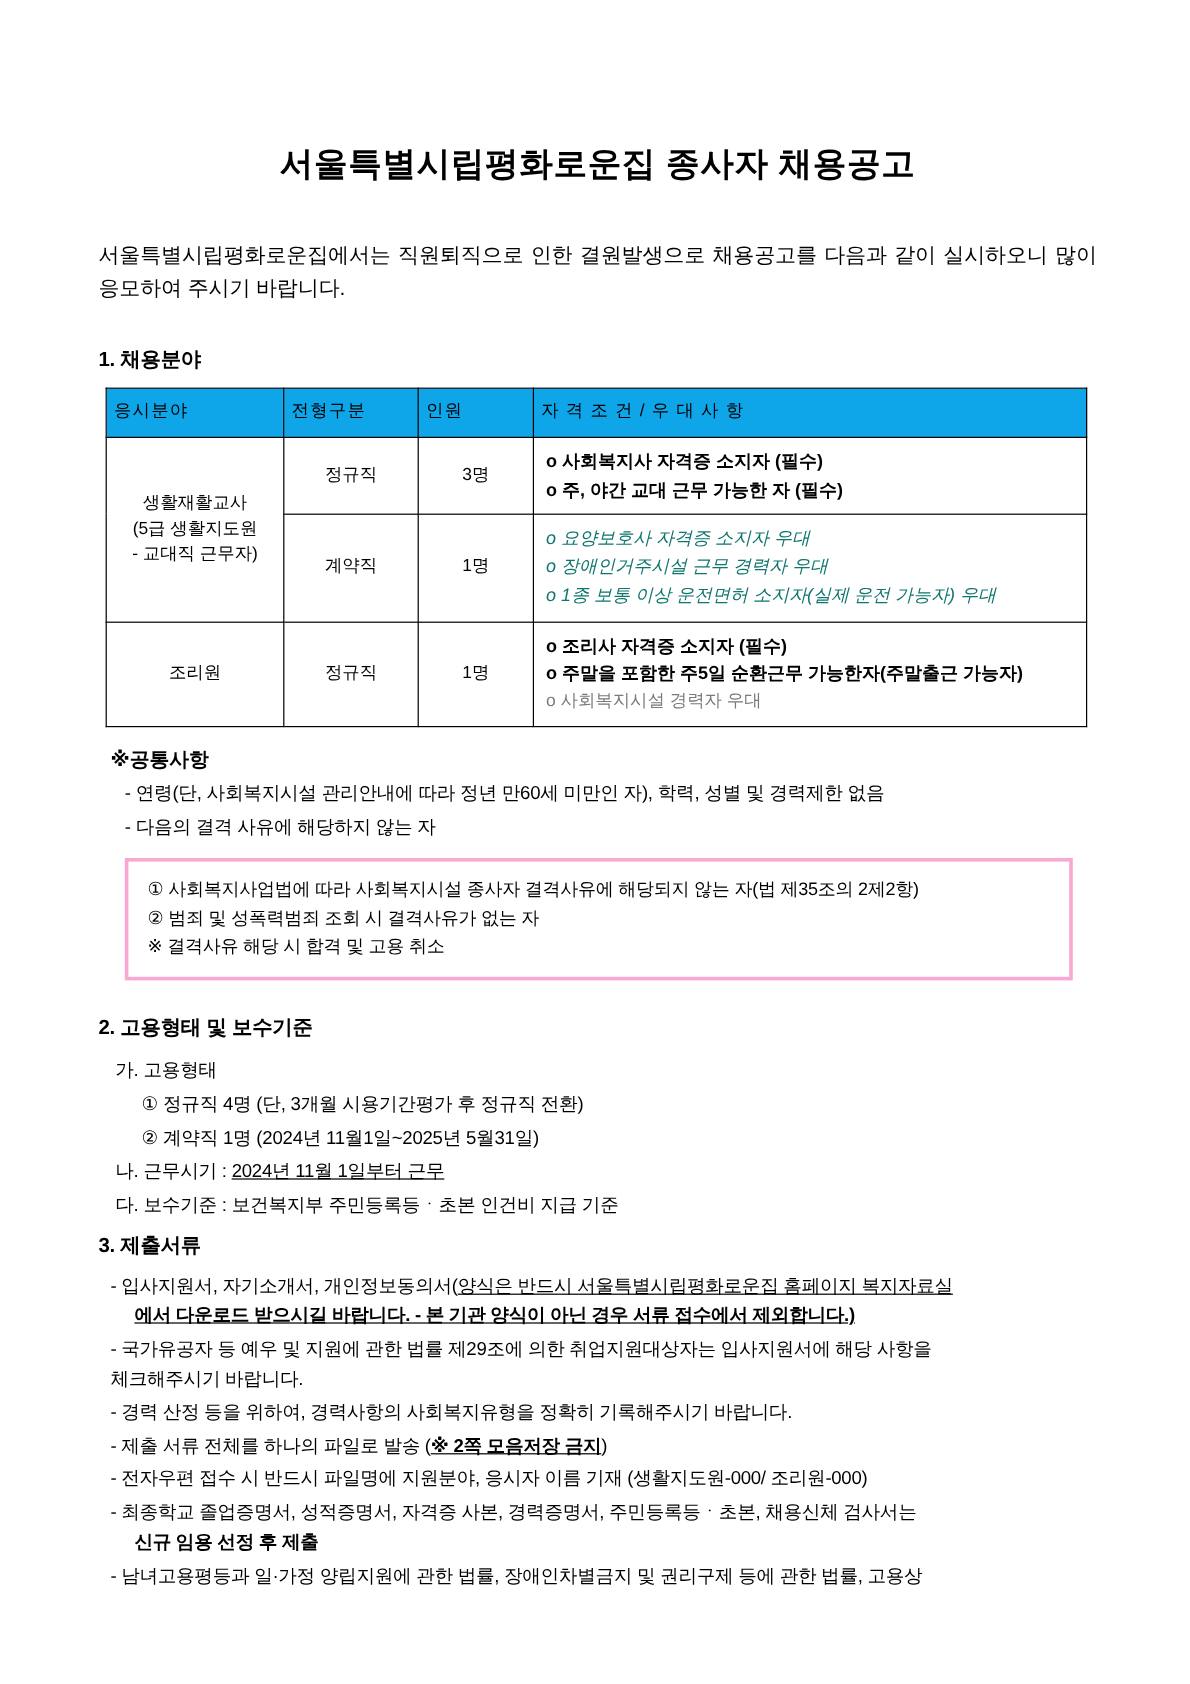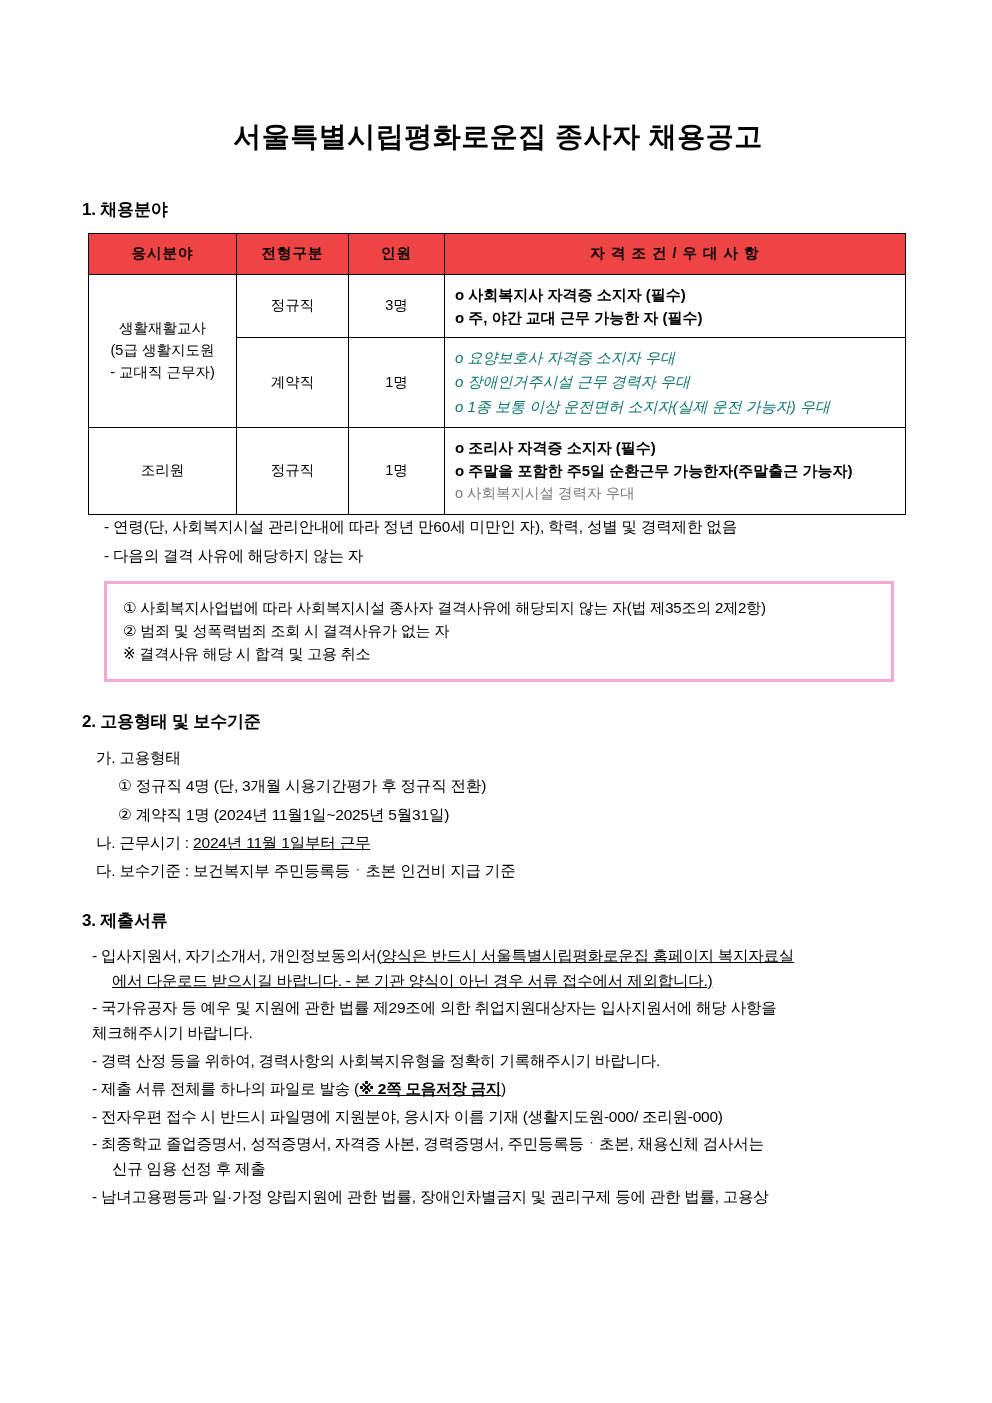--- a/index.html
+++ b/index.html
@@ -49,23 +49,23 @@
     table-layout: fixed;
   }
   table.recruit th, table.recruit td {
     border: 1px solid #000000;
     font-size: 14.5px;
     padding: 5px 6px;
     vertical-align: middle;
     line-height: 1.5;
   }
   table.recruit th {
-    background: #ef4444;
-    font-weight: bold;
-    text-align: center;
+    background: #0ea5e9;
+    font-weight: normal;
+    text-align: left;
     height: 30px;
     letter-spacing: 1px;
   }
   table.recruit td.c {
     text-align: center;
   }
   table.recruit td.qual {
     text-align: left;
     padding: 8px 10px;
   }
@@ -121,43 +121,45 @@
   .sec2 { margin-top: 28px; }
   .sub-line {
     font-size: 15.5px;
     line-height: 1.62;
     margin: 0 0 3px 14px;
     letter-spacing: -0.2px;
   }
   .sub-line.indent2 { margin-left: 36px; }
   .u { text-decoration: underline; }
   .b { font-weight: bold; }
-  .sec3 { margin-top: 26px; }
+  .sec3 { margin-top: 8px; }
   .doc-line {
     font-size: 15.5px;
     line-height: 1.6;
     margin: 0 0 3px 10px;
     letter-spacing: -0.25px;
   }
   .cont {
     display: block;
     margin-left: 20px;
+    font-weight: bold;
   }
   .cont2 {
     display: block;
     margin-left: 0px;
   }
 </style>
 </head>
 <body>
 
 <div class="page">
 
   <h1 class="doc-title">서울특별시립평화로운집 종사자 채용공고</h1>
 
+  <p class="intro"> 서울특별시립평화로운집에서는 직원퇴직으로 인한 결원발생으로 채용공고를 다음과 같이 실시하오니 많이 응모하여 주시기 바랍니다.</p>
 
   <div class="section-head">1. 채용분야</div>
 
   <table class="recruit">
     <colgroup>
       <col class="col-field">
       <col class="col-type">
       <col class="col-count">
       <col>
     </colgroup>
@@ -198,20 +200,21 @@
         <td class="c">1명</td>
         <td class="qual">
           <span class="q-strong">o 조리사 자격증 소지자 (필수)</span>
           <span class="q-strong">o 주말을 포함한 주5일 순환근무 가능한자(주말출근 가능자)</span>
           <span class="q-gray">o 사회복지시설 경력자 우대</span>
         </td>
       </tr>
     </tbody>
   </table>
 
+  <div class="common-title">※공통사항</div>
   <div class="bullet-line">- 연령(단, 사회복지시설 관리안내에 따라 정년 만60세 미만인 자), 학력, 성별 및 경력제한 없음</div>
   <div class="bullet-line">- 다음의 결격 사유에 해당하지 않는 자</div>
 
   <div class="box">
     <p class="box-line">① 사회복지사업법에 따라 사회복지시설 종사자 결격사유에 해당되지 않는 자(법 제35조의 2제2항)</p>
     <p class="box-line">② 범죄 및 성폭력범죄 조회 시 결격사유가 없는 자</p>
     <p class="box-line">※ 결격사유 해당 시 합격 및 고용 취소</p>
   </div>
 
   <div class="section-head sec2">2. 고용형태 및 보수기준</div>

